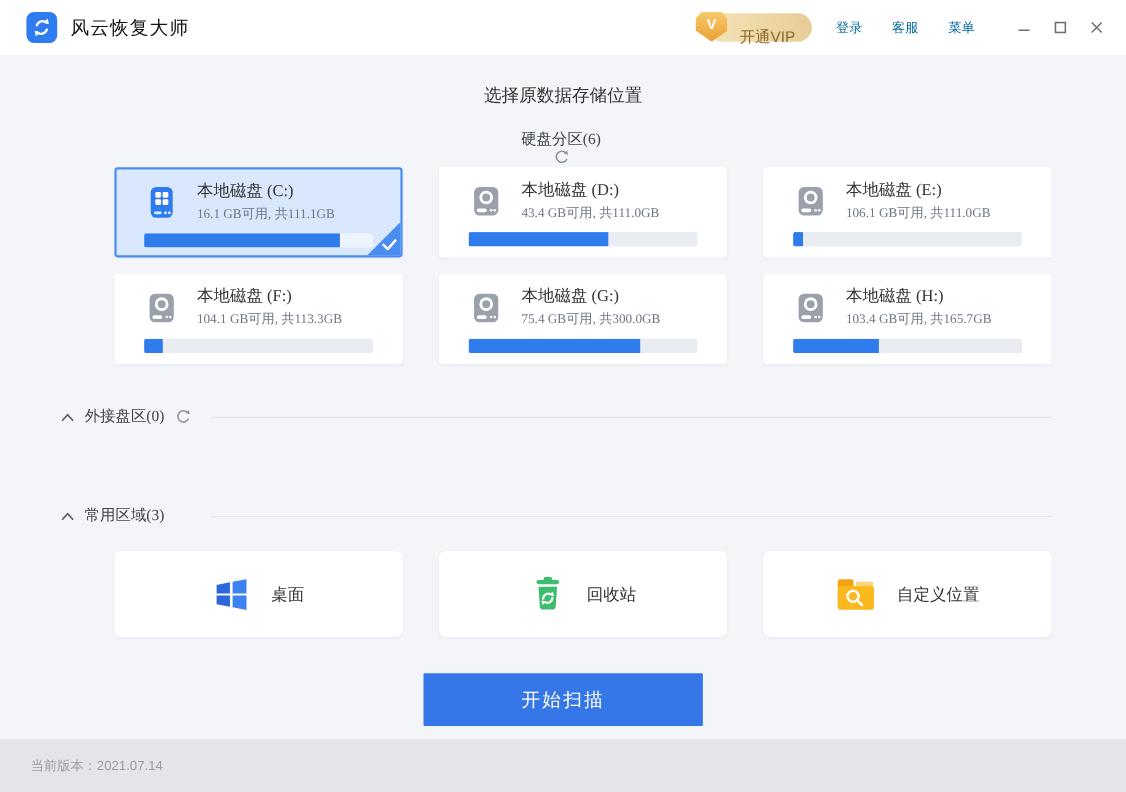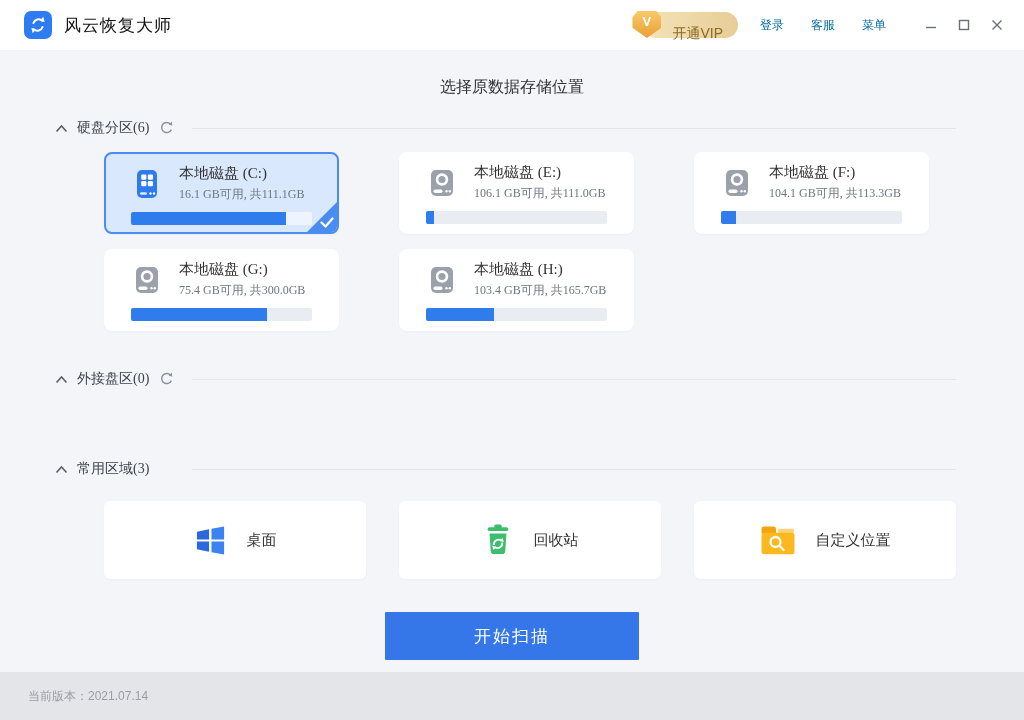--- a/index.html
+++ b/index.html
@@ -19,28 +19,28 @@
       background:linear-gradient(180deg,#f7ca6a,#ec9f35); color:#ffffff; font-weight:bold; font-size:13px;
       display:flex; align-items:flex-start; justify-content:center; padding-top:3px; }
   .tb-link { font-size:12px; color:#0369a1; margin-right:27px; cursor:pointer; }
   .win-btn { width:30px; height:30px; display:flex; align-items:center; justify-content:center; margin-left:3px; cursor:pointer; }
 
   
   .main { flex:1 1 auto; position:relative;font-family:Liberation Serif, serif; }
   .page-title { text-align:center; padding-top:27px; font-size:16px; font-weight:500; color:#333; }
 
   .section-head { display:flex; align-items:center; margin:0 68px 0 55px; height:20px; }
-  .sec1 { margin-top:20px; } .sec2 { margin-top:38px; } .sec3 { margin-top:70px; }
+  .sec1 { margin-top:20px;flex-direction:column; } .sec2 { margin-top:38px; } .sec3 { margin-top:70px; }
   .section-label { font-size:14px; color:#3d434b; margin-left:9px; }
   .refresh-btn { margin-left:10px; display:flex; align-items:center; cursor:pointer; }
   .section-line { flex:1; height:1px; background:#e2e5ea; margin-left:18px; }
   .section-line.no-refresh { margin-left:43px; }
 
   .disk-grid { display:grid; grid-template-columns:repeat(3,262px); gap:15px 33px; margin:14px 0 0 104px; }
-  .disk-card { width:235px; height:82px; background:#ffffff; border-radius:8px; padding:11px 27px 0 27px; position:relative; cursor:pointer; box-shadow:0 1px 2px rgba(90,110,140,0.05); }
+  .disk-card { width:262px; height:82px; background:#ffffff; border-radius:3px; padding:11px 27px 0 27px; position:relative; cursor:pointer; box-shadow:0 1px 2px rgba(90,110,140,0.05); }
   .disk-card.selected { background:#d9e8fc; border:2px solid #4a8cf0; padding:10px 25px 0 25px; overflow:hidden; }
   .disk-top { display:flex; align-items:center; }
   .disk-icon { flex:0 0 32px; margin-right:16px; display:flex; }
   .disk-texts { display:flex; flex-direction:column; }
   .disk-name { font-size:15px; color:#333; margin-bottom:3px; }
   .disk-detail { font-size:12px; color:#6e7683; }
   .disk-bar { margin-top:9px; height:13px; background:#e9edf2; border-radius:2px; overflow:hidden; }
   .disk-card.selected .disk-bar { background:#eef4fd; }
   .disk-fill { height:100%; background:#2f7ced; }
   .check-corner { position:absolute; right:-1px; bottom:-1px; width:0; height:0;
@@ -140,20 +140,41 @@
         </div>
         <div class="disk-bar">
             <div class="disk-fill" style="width: 85.5%;"></div>
           </div>
         <div class="check-corner"></div>
         <svg class="check-mark" width="14" height="11" viewBox="0 0 14 11">
             <polyline points="1.5,5.5 5.5,9.5 12.5,1.5" fill="none" stroke="#ffffff" stroke-width="2.2" stroke-linecap="round" stroke-linejoin="round"></polyline>
           </svg>
       </div>
 
+      <div class="disk-card">
+        <div class="disk-top">
+          <span class="disk-icon">
+            <svg width="32" height="32" viewBox="0 0 32 32">
+              <rect x="5" y="3" width="22" height="26" rx="5" fill="#9ba1ab"></rect>
+              <circle cx="16" cy="12.5" r="6.2" fill="#fff"></circle>
+                <circle cx="16" cy="12.5" r="3.6" fill="#9ba1ab"></circle>
+              <rect x="7.5" y="22.5" width="9" height="3.4" rx="1.7" fill="#fff"></rect>
+              <circle cx="20.5" cy="24.2" r="1.2" fill="#fff"></circle>
+                <circle cx="23.8" cy="24.2" r="1.2" fill="#fff"></circle>
+            </svg>
+          </span>
+          <span class="disk-texts">
+            <span class="disk-name">本地磁盘 (D:)</span>
+            <span class="disk-detail">43.4 GB可用, 共111.0GB</span>
+          </span>
+        </div>
+        <div class="disk-bar">
+            <div class="disk-fill" style="width: 61%;"></div>
+          </div>
+      </div>
 
       <div class="disk-card">
         <div class="disk-top">
           <span class="disk-icon">
             <svg width="32" height="32" viewBox="0 0 32 32">
               <rect x="5" y="3" width="22" height="26" rx="5" fill="#9ba1ab"></rect>
               <circle cx="16" cy="12.5" r="6.2" fill="#fff"></circle>
                 <circle cx="16" cy="12.5" r="3.6" fill="#9ba1ab"></circle>
               <rect x="7.5" y="22.5" width="9" height="3.4" rx="1.7" fill="#fff"></rect>
               <circle cx="20.5" cy="24.2" r="1.2" fill="#fff"></circle>

